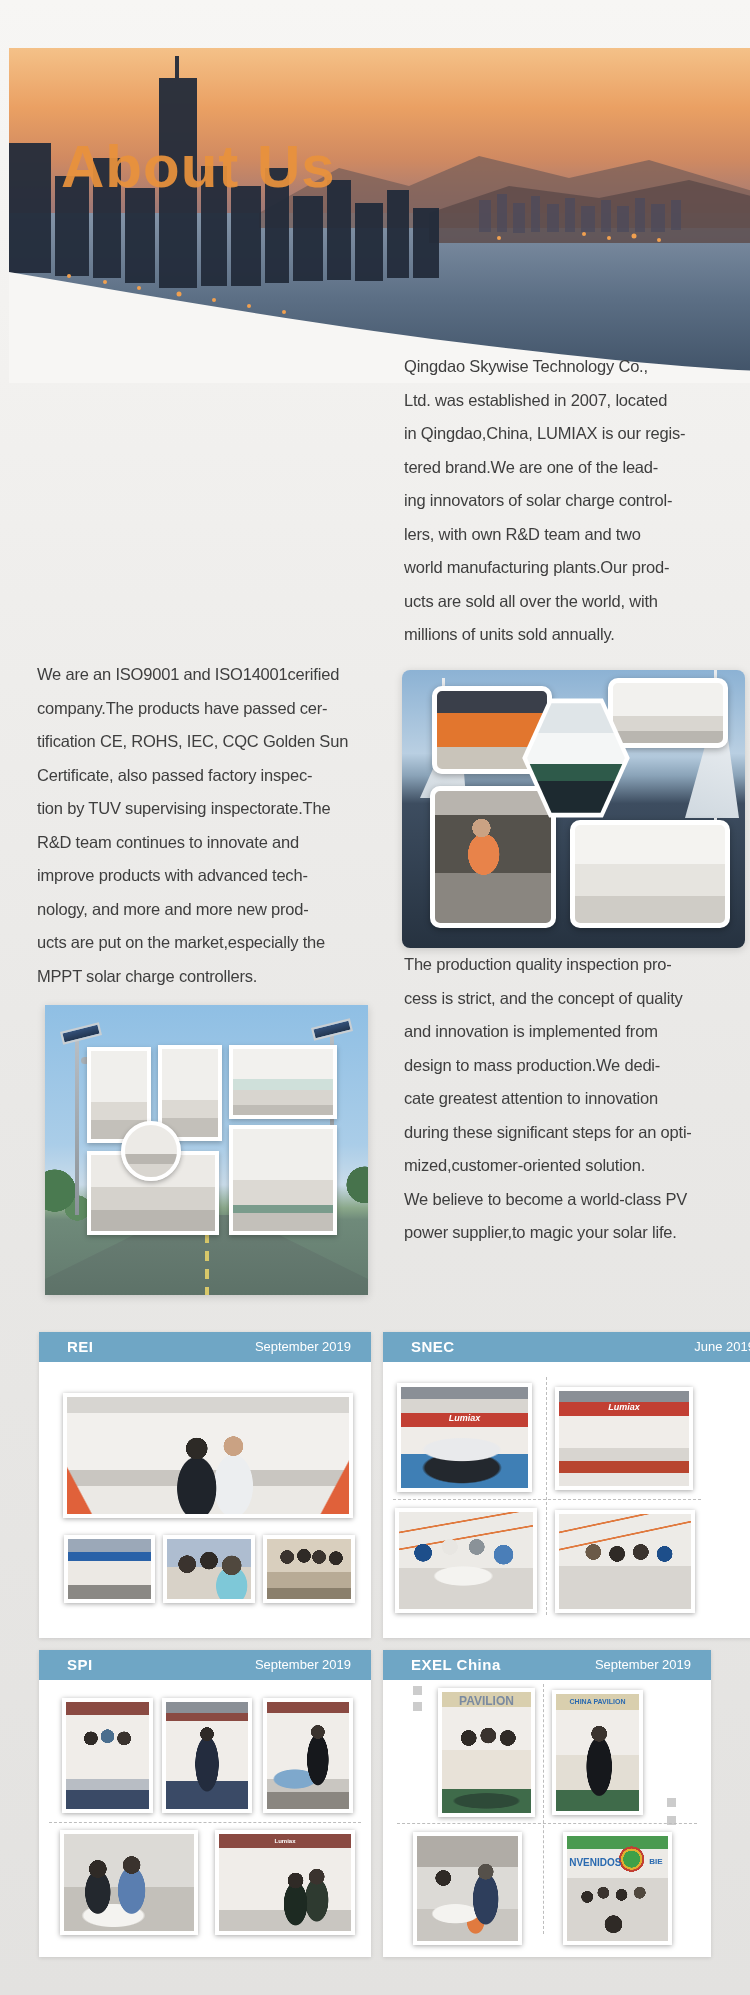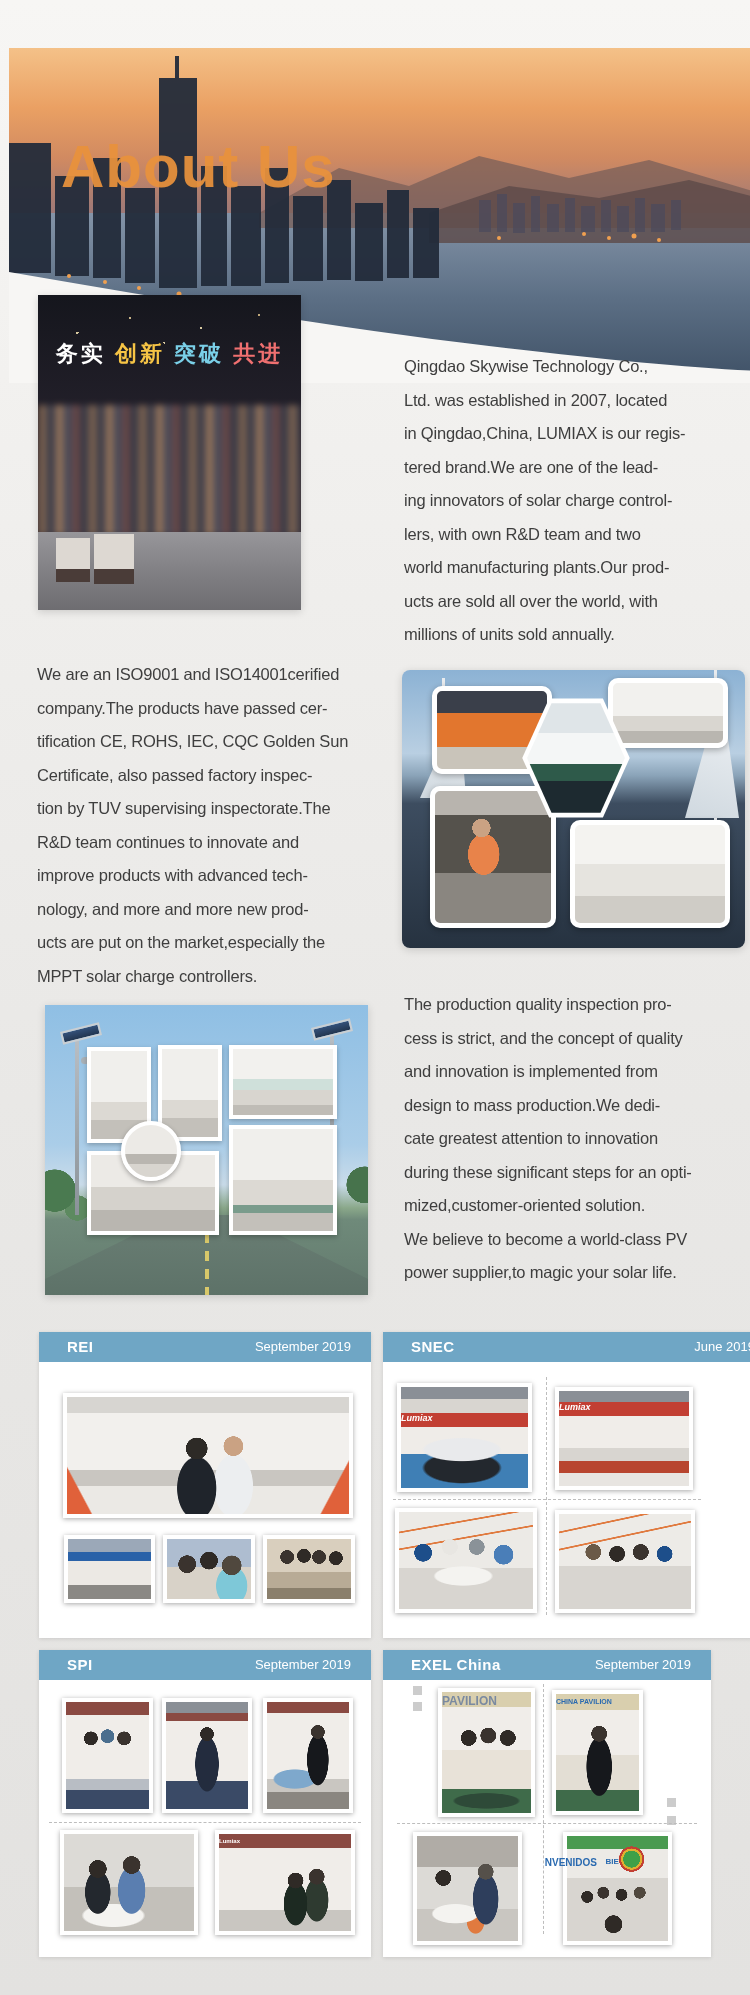--- a/index.html
+++ b/index.html
@@ -18,21 +18,21 @@
     font-size:60px; font-weight:bold; letter-spacing:1px;
     color:#e9923c; opacity:.93;
   }
   
   .para {
     position:absolute; font-size:16.5px; letter-spacing:-0.2px;
     line-height:33.5px; color:#3e3e3e; white-space:pre-line;
   }
   .para-intro   { left:404px; top:350px;  width:345px; }
   .para-cert    { left:37px;  top:658px;  width:360px; }
-  .para-quality { left:404px; top:988px; width:345px; }
+  .para-quality { left:404px; top:948px; width:345px; }
   
   .photo-block { position:absolute; overflow:hidden; box-shadow:0 2px 8px rgba(0,0,0,.15); }
   
   .team-photo { left:38px; top:295px; width:263px; height:315px;
     background:linear-gradient(180deg,#15161d 0%,#23202a 40%,#3a3138 62%,#2a262c 100%); }
   .sparkles { position:absolute; left:0; top:0; width:100%; height:40%;
     background:
       radial-gradient(circle 2px at 15% 30%, #d8c9a0 60%, transparent 61%),
       radial-gradient(circle 2px at 35% 18%, #c9b488 60%, transparent 61%),
       radial-gradient(circle 2px at 62% 26%, #d8c9a0 60%, transparent 61%),
@@ -84,21 +84,21 @@
   .circ { position:absolute; border-radius:50%; border:4px solid #fff;
     background:linear-gradient(180deg,#eceae6 0 55%,#b9b6b0 55% 75%,#d8d5cf 75%);
     box-shadow:0 2px 5px rgba(0,0,0,.3); }
   
   .card { position:absolute; background:#fff; box-shadow:0 1px 4px rgba(0,0,0,.12); }
   .card-header { position:absolute; left:0; top:0; width:100%; height:30px;
     background:#6fa6c5; color:#fff; }
   .card-title { position:absolute; left:28px; top:6px; font-size:15px; font-weight:bold; letter-spacing:.5px; }
   .card-date  { position:absolute; right:20px; top:7px; font-size:13px; }
   .ph { position:absolute; border:4px solid #fff; box-shadow:0 1px 5px rgba(0,0,0,.35); }
-  .ph-label { position:absolute; width:100%; color:#fff;
+  .ph-label { position:absolute; width:100%; text-align:center; color:#fff;
     font-style:italic; font-weight:bold; }
   .dash-h { position:absolute; border-top:1px dashed #bdbdbd; }
   .dash-v { position:absolute; border-left:1px dashed #bdbdbd; }
   .deco-sq { position:absolute; width:9px; height:9px; background:#cccccc; }
 </style>
 </head>
 <body>
 
 <div class="page">
 
@@ -164,33 +164,20 @@
         <circle cx="600" cy="190" r="2"></circle>
           <circle cx="625" cy="188" r="2.5"></circle>
         <circle cx="650" cy="192" r="2"></circle>
           <circle cx="490" cy="190" r="2"></circle>
       </g>
       <path d="M0,224 C160,252 330,280 480,298 C590,311 680,320 750,323 L750,335 L0,335 Z" fill="#f7f6f4"></path>
     </svg>
     <div class="hero-title">About Us</div>
   </div>
 
-  <div class="photo-block team-photo">
-    <div class="sparkles"></div>
-    <div class="slogan">
-      <span style="color:#ffffff">务实</span>
-      <span style="color:#f6c445">创新</span>
-      <span style="color:#7ad0e8">突破</span>
-      <span style="color:#f07070">共进</span>
-    </div>
-    <div class="crowd"></div>
-    <div class="stage-floor"></div>
-    <div class="stage-box" style="left:18px;bottom:28px;width:34px;height:44px"></div>
-    <div class="stage-box" style="left:56px;bottom:26px;width:40px;height:50px"></div>
-  </div>
   <div class="para para-intro">Qingdao Skywise Technology Co.,
 Ltd. was established in 2007, located
 in Qingdao,China, LUMIAX is our regis-
 tered brand.We are one of the lead-
 ing innovators of solar charge control-
 lers, with own R&amp;D team and two
 world manufacturing plants.Our prod-
 ucts are sold all over the world, with
 millions of units sold annually.</div>
 

